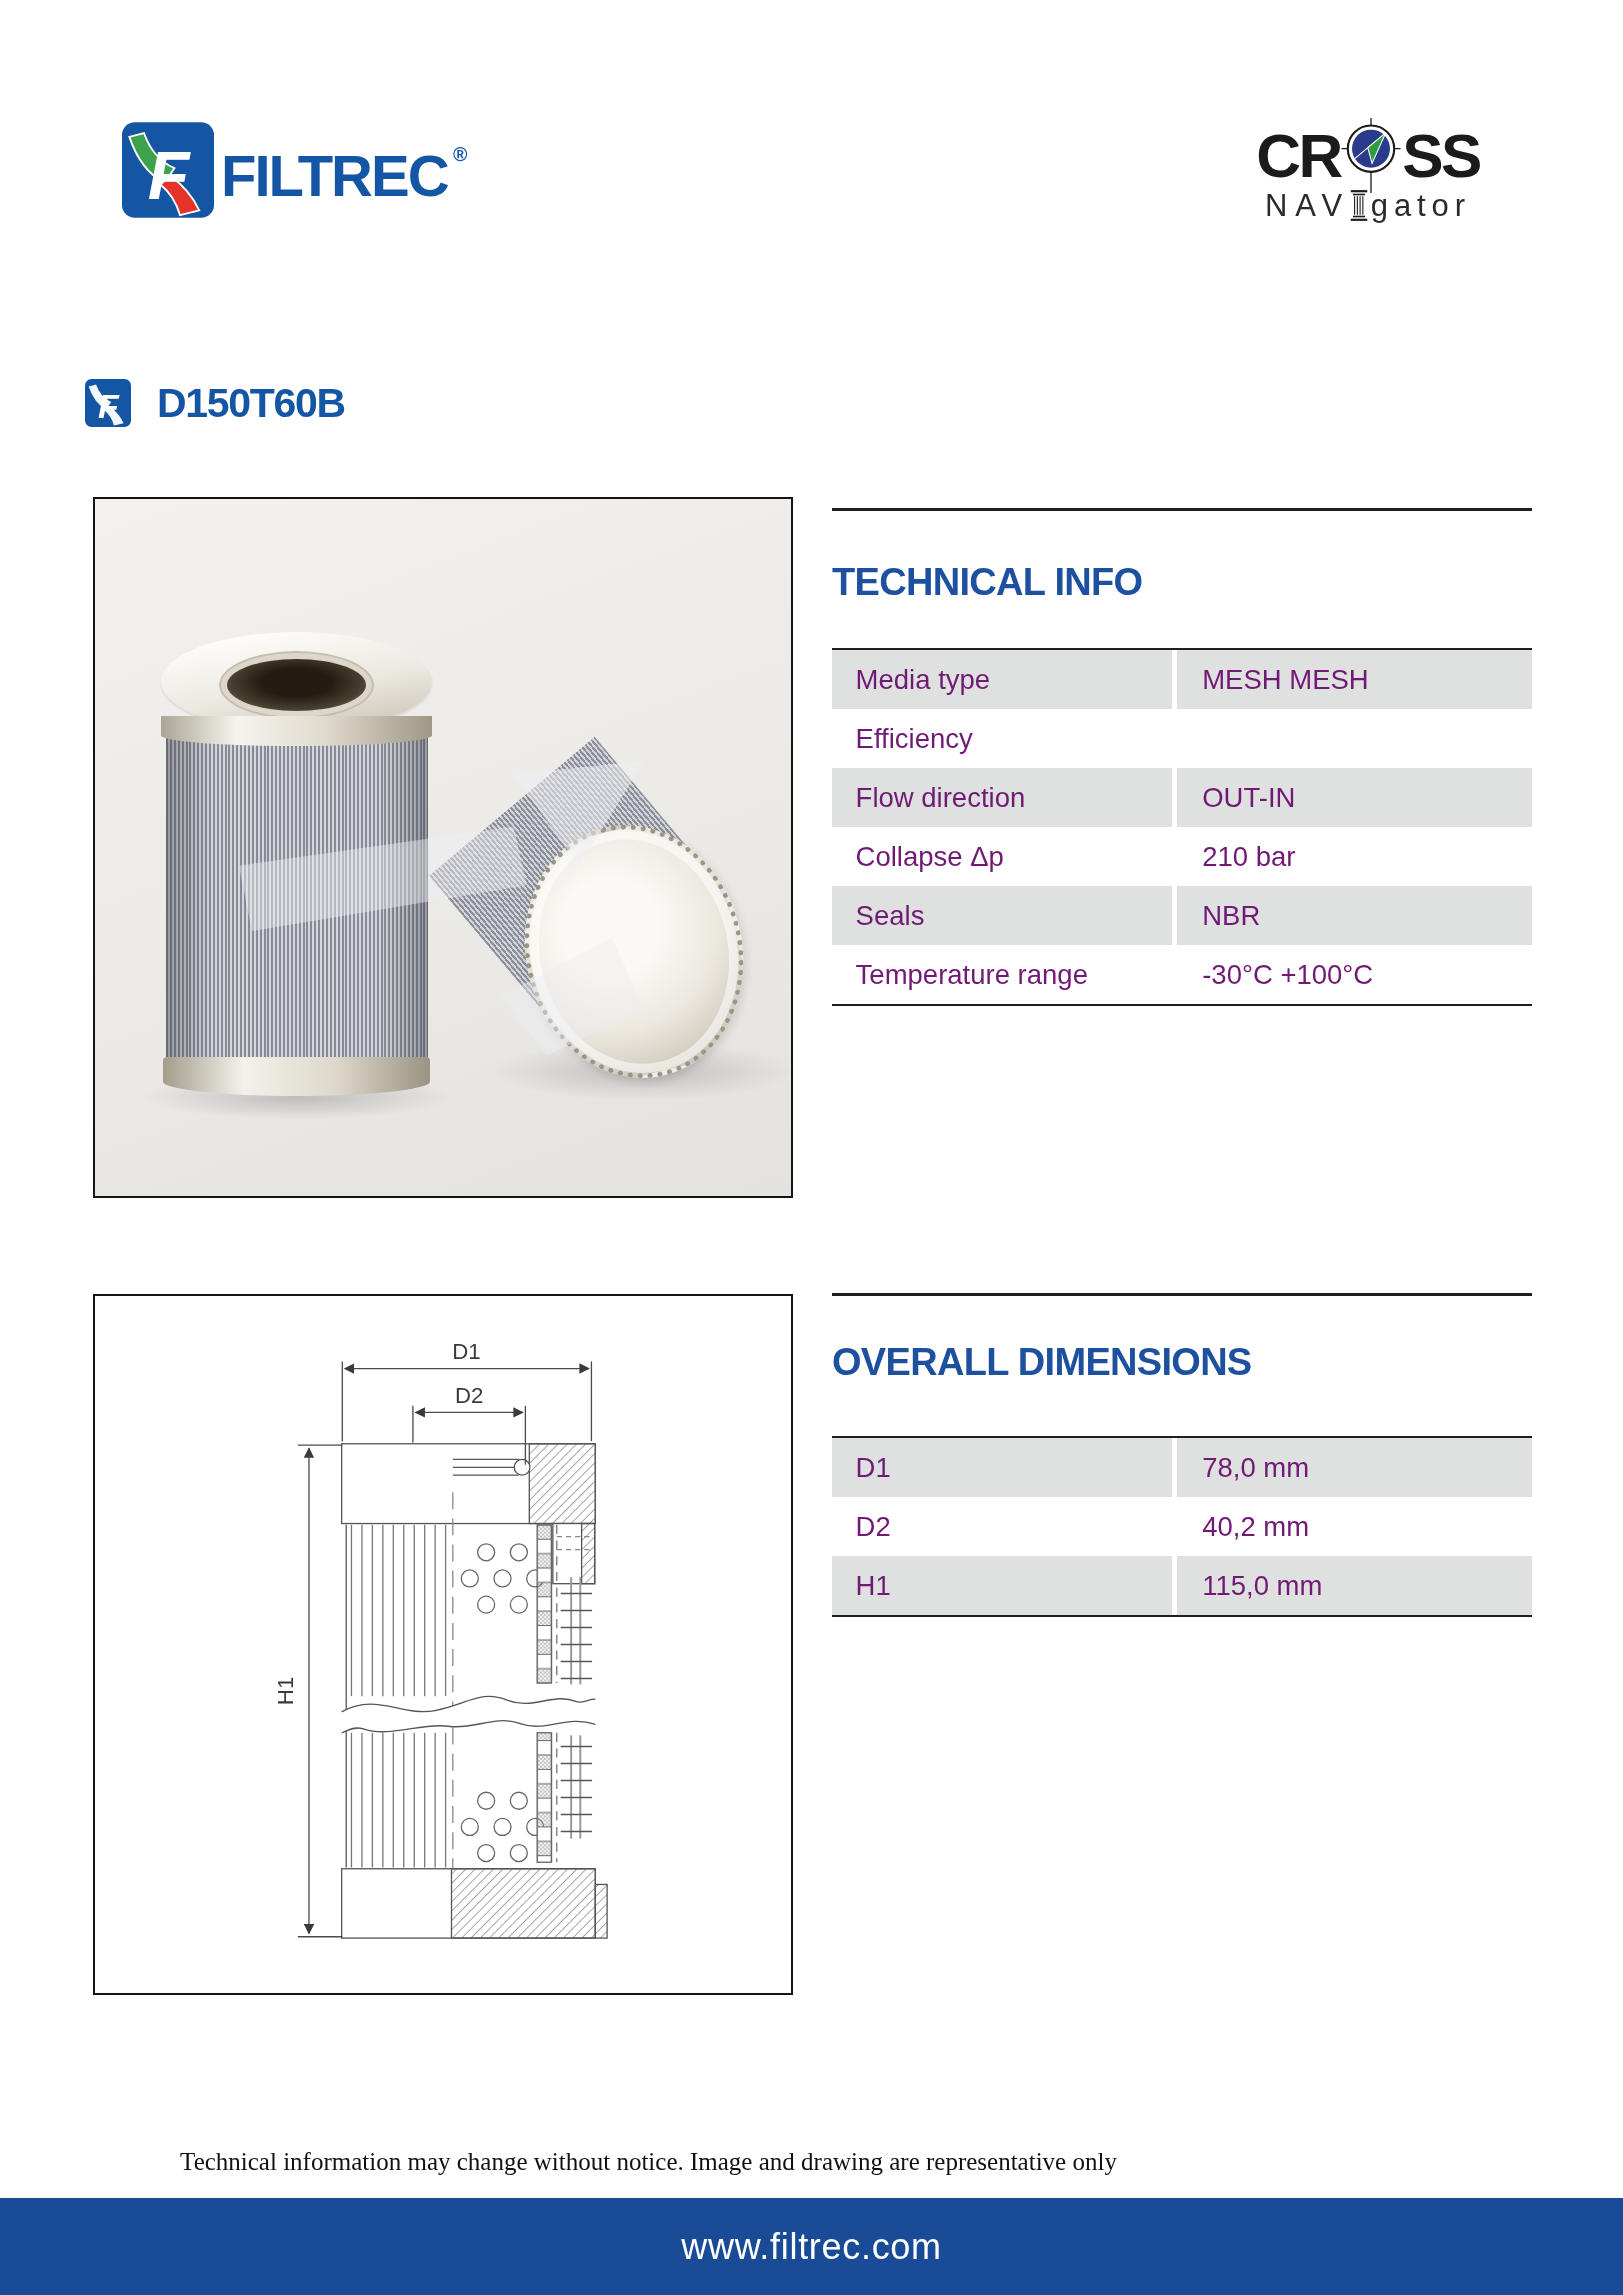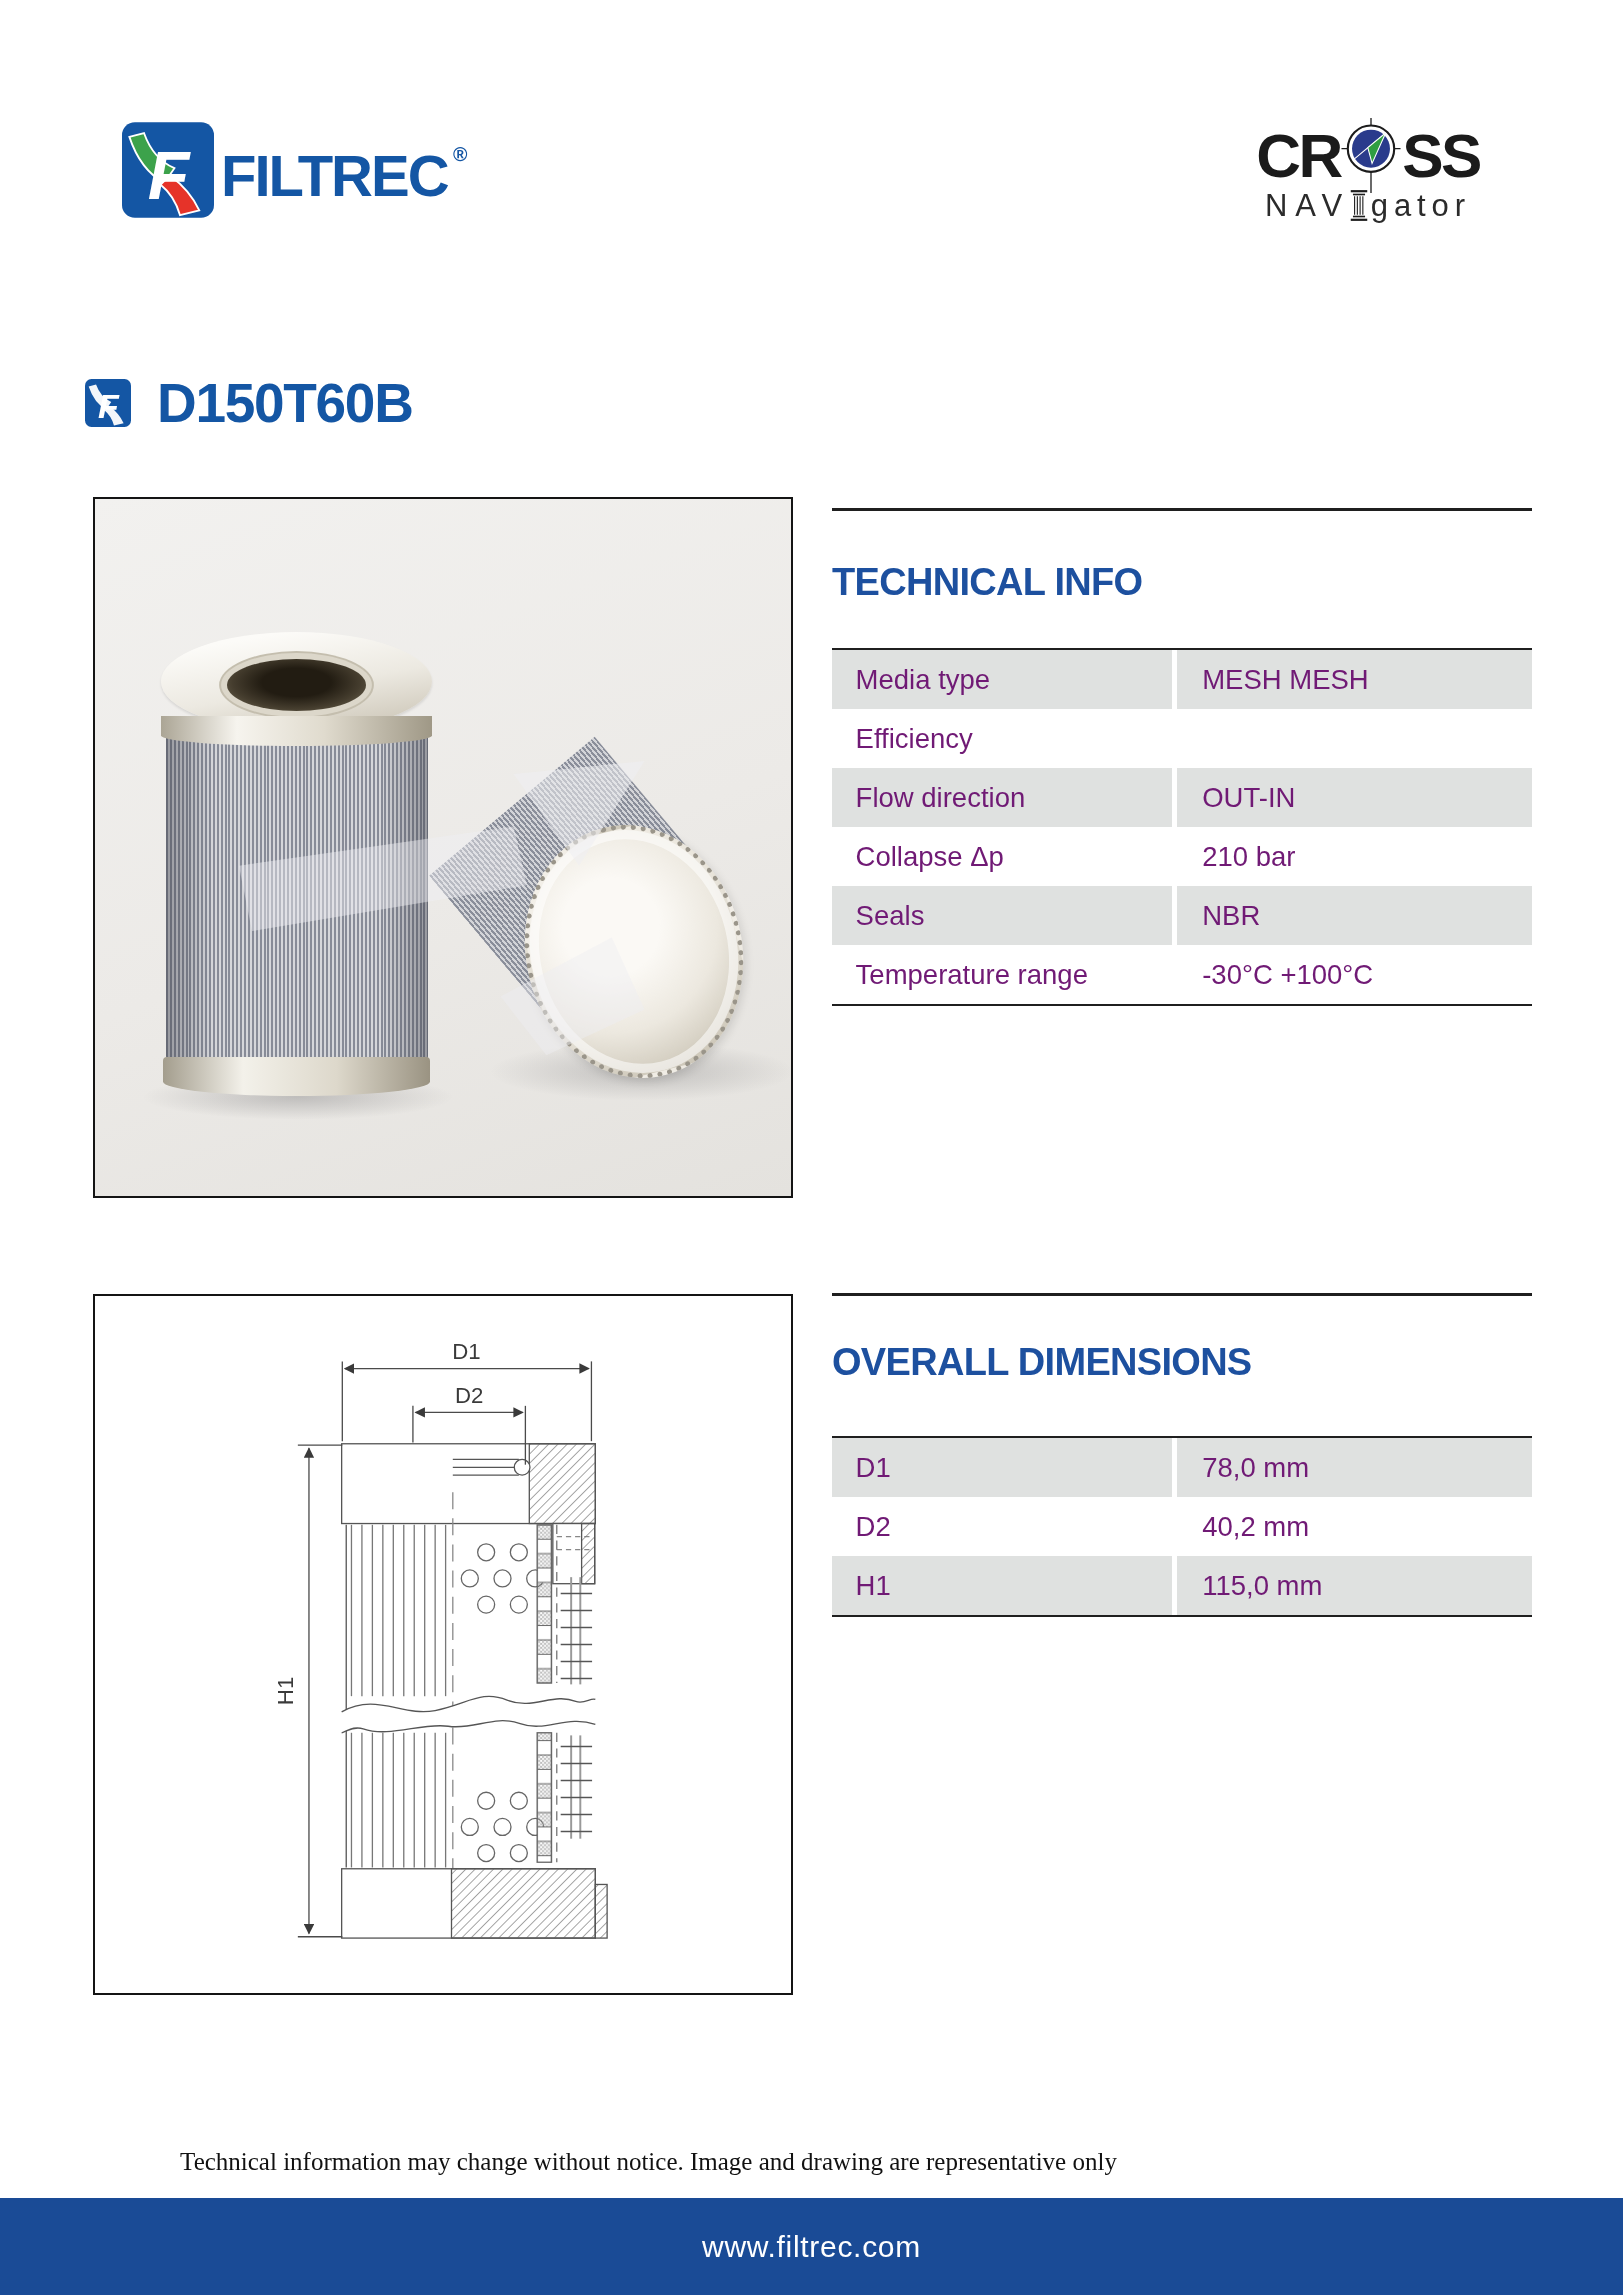--- a/index.html
+++ b/index.html
@@ -23,21 +23,21 @@
   .compass    { width:64px; height:77px; margin:0 -1.3px; }
   .cross-row2 { display:flex; justify-content:center; align-items:center; height:34px; margin-top:-6.5px;
                 font-size:31px; font-weight:400; color:#2b2b2b; }
   .nav-left  { letter-spacing:7.9px; }
   .nav-right { letter-spacing:5.9px; }
   .column-icon { width:22px; height:35px; margin:0 1.3px 0 -2.6px; }
 
   
   .title-icon { left:85px; top:379px; width:46px; height:48px; }
   .title-text { left:157px; top:377px; height:52px; display:flex; align-items:center;
-                font-size:55px; font-weight:700; letter-spacing:-1.3px; color:#1456a4; }
+                font-size:41px; font-weight:700; letter-spacing:-1.3px; color:#1456a4; }
 
   
   .frame { border:2px solid #141414; background:#fff; overflow:hidden; }
   .photo-box   { left:93px; top:497px;  width:700px; height:701px;
                  background:linear-gradient(160deg,#f2f1ef 0%,#eceae7 55%,#e4e2de 100%); }
   .drawing-box { left:93px; top:1294px; width:700px; height:701px; }
   .drawing-box svg { width:100%; height:100%; display:block; }
 
   
   .photo-box > div, .photo-box > svg { position:absolute; }
@@ -85,21 +85,21 @@
   .t-cell { display:flex; align-items:center; font-size:27.5px; color:#701a75; background:#fff; }
   .t-label { width:340px; padding-left:23.6px; }
   .t-gap { width:5.2px; background:#fff; }
   .t-value { flex:1; padding-left:25px; }
   .row-gray .t-label, .row-gray .t-value { background:#dfe1e0; }
 
   
   .disclaimer { left:0; top:2148px; width:1297px; text-align:center; font-size:25px; color:#111;font-family:Liberation Serif, serif; }
   .bottom-bar { left:0; top:2198px; width:1623px; height:97px; background:#1a4b96;
                 display:flex; align-items:center; justify-content:center; }
-  .bottom-bar a { color:#ffffff; font-size:30px; letter-spacing:0.7px; text-decoration:none; }
+  .bottom-bar a { color:#ffffff; font-size:36px; letter-spacing:0.7px; text-decoration:none; }
 </style>
 </head>
 <body>
 
 <div class="page">
 
   <svg class="abs brand-mark" viewBox="0 0 100 104">
     <rect x="0" y="0" width="100" height="104" rx="14" fill="#1456a4"></rect>
     <path d="M8,16 Q20,52 46,66 L57,50 Q34,40 24,12 Z" fill="#3ca24b" stroke="#fff" stroke-width="2"></path>
     <path d="M52,58 Q74,74 84,96 L63,101 Q57,80 42,68 Z" fill="#e63329" stroke="#fff" stroke-width="2"></path>

